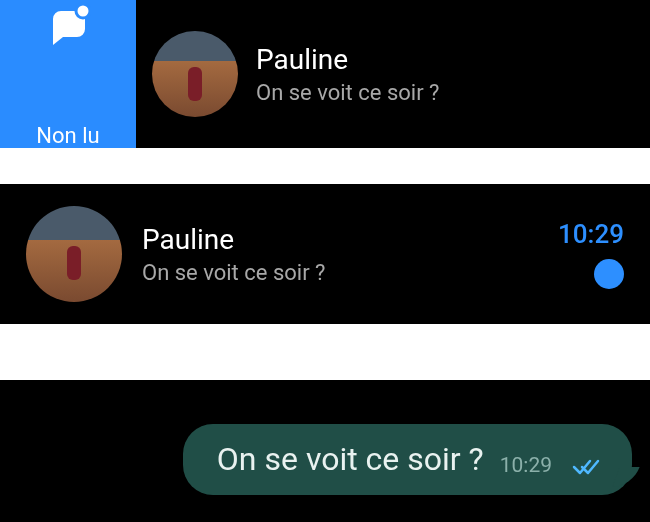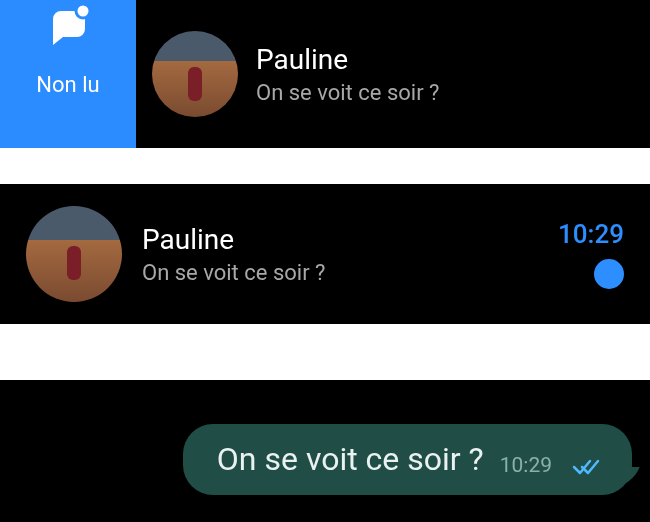--- a/index.html
+++ b/index.html
@@ -16,21 +16,21 @@
     display: flex;
     height: 148px;
     background: #000;
   }
   .swipe-action {
     width: 136px;
     height: 100%;
     display: flex;
     flex-direction: column;
     align-items: center;
-    justify-content: flex-start;
+    justify-content: space-between;
     gap: 24px;
     color: #fff;
     font-size: 22px;
   }
   .swipe-unread { background: #2a8cff; }
   .swipe-pin { background: #6b6b6b; }
   .swipe-action .icon { width: 48px; height: 48px; display:flex; align-items:center; justify-content:center; }
 
   .chat-preview-1 {
     flex: 1;

